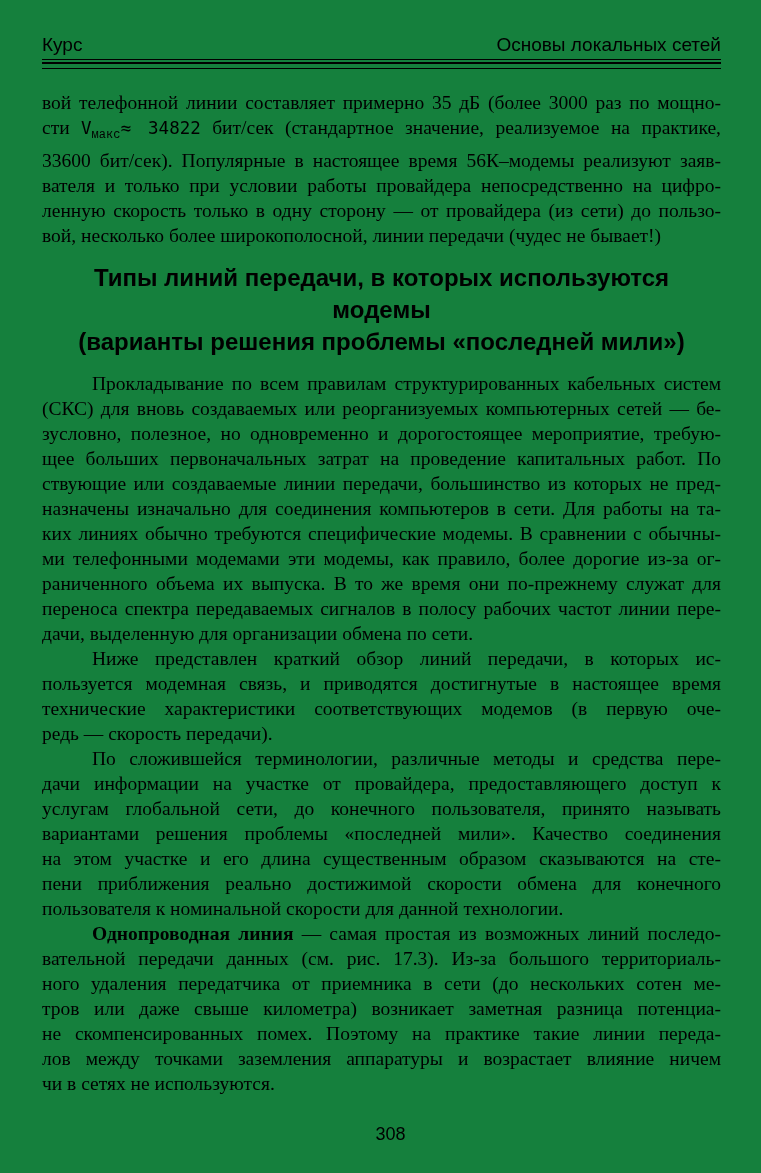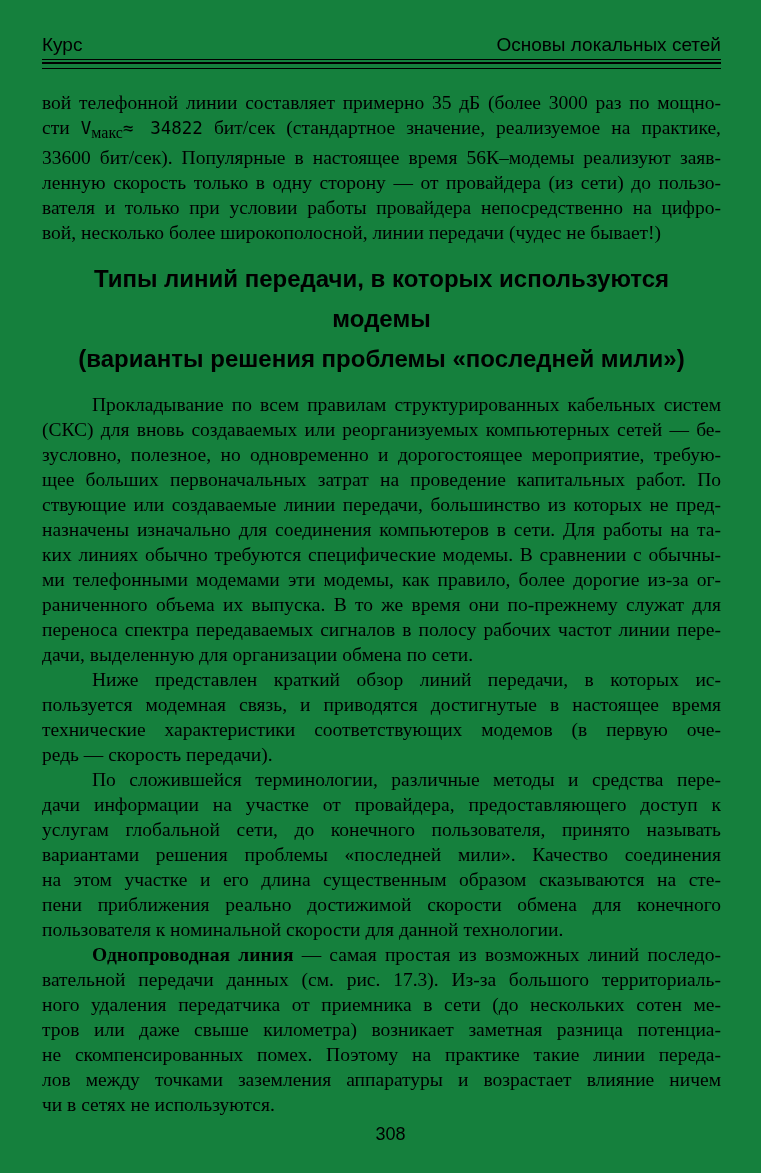--- a/index.html
+++ b/index.html
@@ -26,27 +26,27 @@
   .paragraph {
     font-family:"Liberation Serif", serif;
     font-size:19.5px; line-height:25px;
     color:#000;
   }
   .line { text-align:justify; text-align-last:justify; }
   .line.last { text-align-last:left; }
   .paragraph.indent .line.first { text-indent:50px; }
   .heading {
     font-family:"Liberation Sans", sans-serif;
-    font-weight:bold; font-size:24px; line-height:40px;
+    font-weight:bold; font-size:24px; line-height:32px;
     margin:14px 0 13px 0;
   }
   .heading .line { text-align:center; text-align-last:center; }
   .b { font-weight:bold; }
   .tt { font-family:"DejaVu Sans Mono", monospace; font-size:17.5px; }
-  .ttsub { font-family:Liberation Serif, serif; font-size:16px; vertical-align:-4px; }
+  .ttsub { font-family:Liberation Mono, monospace; font-size:12px; vertical-align:-4px; }
   
   .footer {
     position:absolute; left:0; right:0; bottom:28px;
     text-align:center;
     font-family:"Liberation Sans", sans-serif;
     font-size:18px; color:#000;margin-left:20px;
   }
 </style>
 </head>
 <body>
@@ -56,22 +56,22 @@
     <span>Курс</span>
     <span>Основы локальных сетей</span>
   </div>
   <div class="rule"></div>
 
   <main class="content">
       <div class="paragraph">
         <div class="line first"><span>вой телефонной линии составляет примерно 35 дБ (более 3000 раз по мощно-</span></div>
         <div class="line"><span>сти </span><span class="tt">V</span><span class="ttsub">макс</span><span class="tt">≈ 34822</span><span> бит/сек (стандартное значение, реализуемое на практике,</span></div>
         <div class="line"><span>33600 бит/сек). Популярные в настоящее время 56К–модемы реализуют заяв-</span></div>
+        <div class="line"><span>вателя и только при условии работы провайдера непосредственно на цифро-</span></div>
         <div class="line"><span>ленную скорость только в одну сторону — от провайдера (из сети) до пользо-</span></div>
-        <div class="line"><span>вателя и только при условии работы провайдера непосредственно на цифро-</span></div>
         <div class="line last"><span>вой, несколько более широкополосной, линии передачи (чудес не бывает!)</span></div>
       </div>
       <div class="heading">
         <div class="line first"><span>Типы линий передачи, в которых используются модемы</span></div>
         <div class="line last"><span>(варианты решения проблемы «последней мили»)</span></div>
       </div>
       <div class="paragraph indent">
         <div class="line first"><span>Прокладывание по всем правилам структурированных кабельных систем</span></div>
         <div class="line"><span>(СКС) для вновь создаваемых или реорганизуемых компьютерных сетей — бе-</span></div>
         <div class="line"><span>зусловно, полезное, но одновременно и дорогостоящее мероприятие, требую-</span></div>

